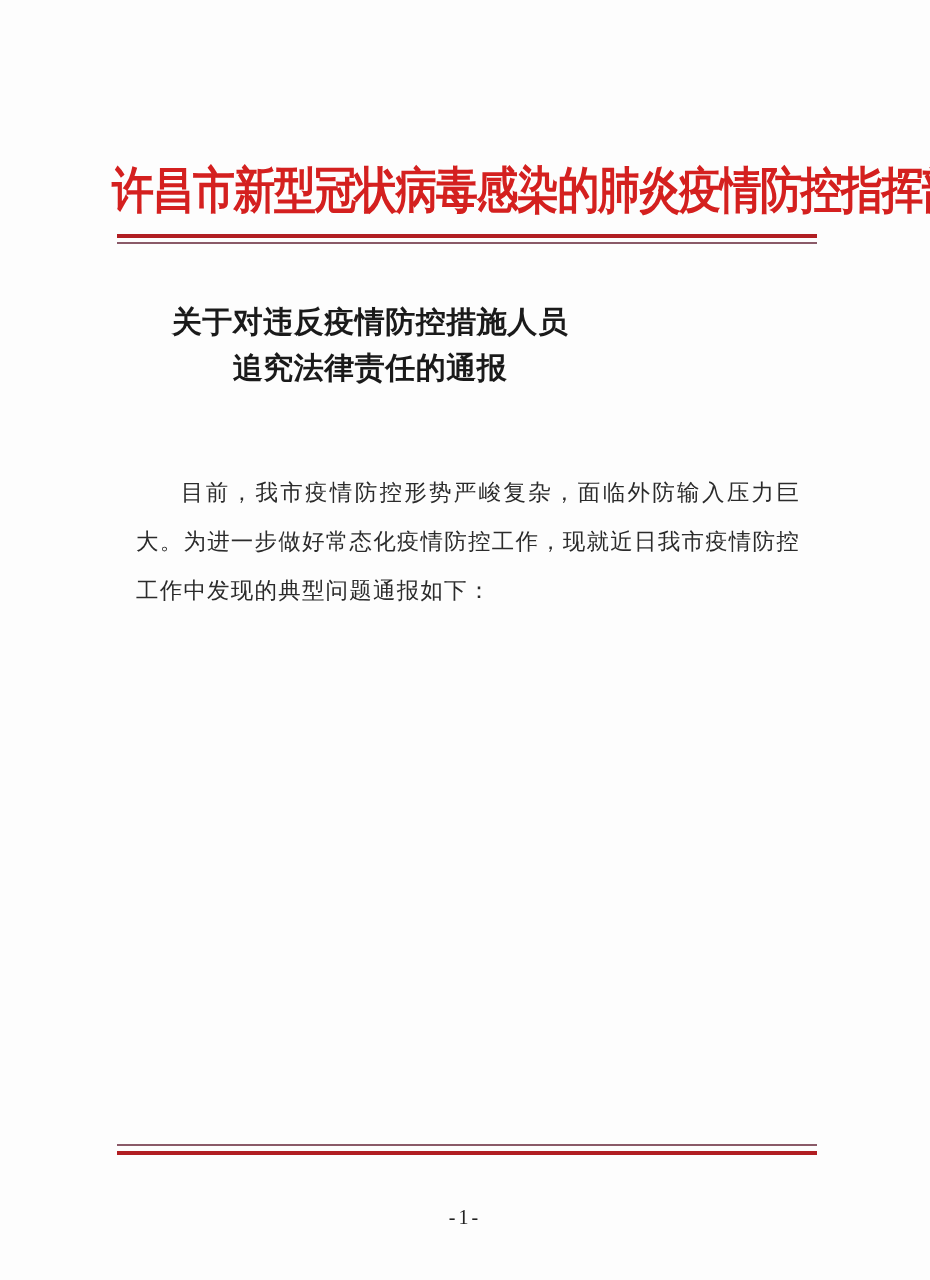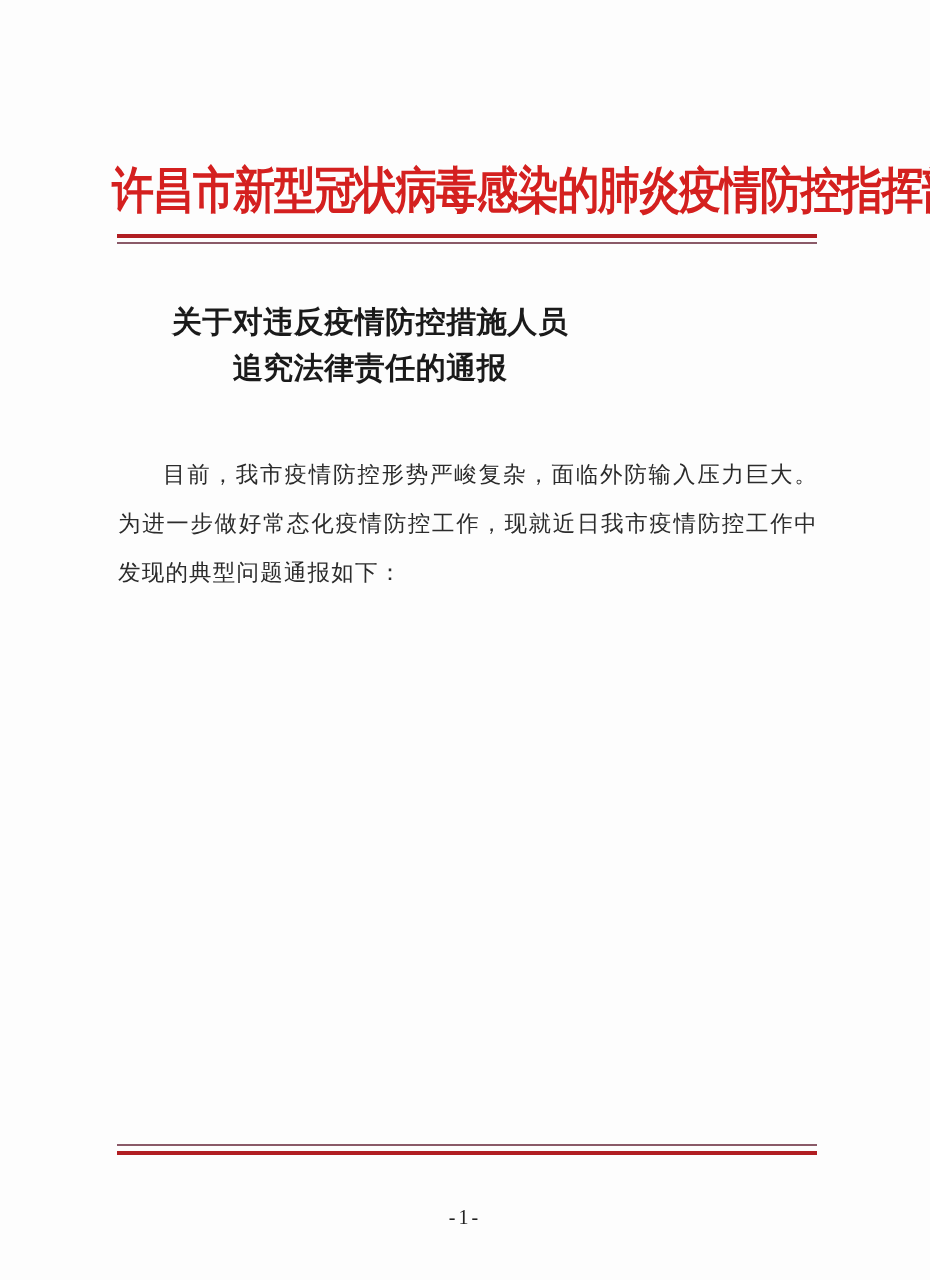--- a/index.html
+++ b/index.html
@@ -64,21 +64,21 @@
       top: 450px;
       width: 700px;
       font-family: "DejaVu Sans", "Liberation Sans", sans-serif;
       font-size: 22.5px;
       line-height: 49px;
       color: #2b2b2b;
       text-align: justify;
       letter-spacing: 1.2px;
     }
     .para {
-      margin: 0;
+      margin: 18px;
       text-indent: 2em;
     }
     .page-number {
       position: absolute;
       left: 0;
       top: 1206px;
       width: 930px;
       text-align: center;
       font-family: "Liberation Serif", "DejaVu Serif", serif;
       font-size: 20px;

